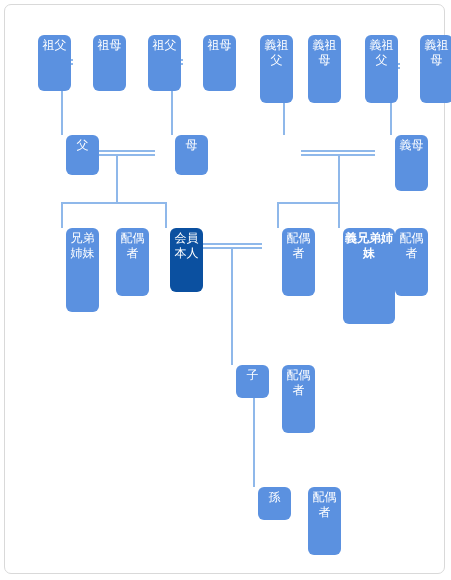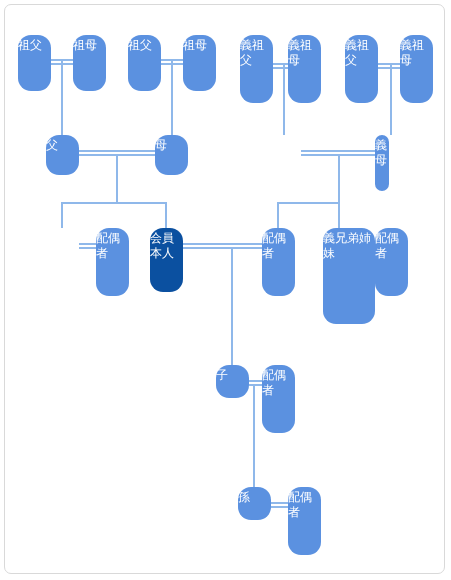--- a/index.html
+++ b/index.html
@@ -14,32 +14,33 @@
     box-sizing:border-box;
     border:1px solid #d9d9d9;
     border-radius:7px;
     background:#ffffff;
   }
   #canvas{position:absolute;left:0;top:0;width:451px;height:580px;}
 
   .node{
     position:absolute;
     box-sizing:border-box;
-    border-radius:13px;
+    border-radius:6px;
     background:#5b91e0;
     color:#ffffff;
     font-size:12px;
     line-height:15px;
-    text-align:left;
+    text-align:center;
     letter-spacing:0px;
     padding-top:3px;
     z-index:5;
     writing-mode:horizontal-tb;
     word-break:break-all;
     white-space:normal;
+    margin-left:20px;
   }
   .node.self{ background:#0b50a0; }
 
   
   .ln{position:absolute;background:#8fb8ea;z-index:2;}
   .vl{width:2px;}
   .hl{height:2px;}
   
   .marriage{position:absolute;z-index:3;}
   .marriage i{position:absolute;left:0;right:0;height:2px;background:#8fb8ea;display:block;}
@@ -125,26 +126,27 @@
   <div class="node" style="left:73px;top:35px;width:33px;height:56px;">祖母</div>
   <div class="node" style="left:128px;top:35px;width:33px;height:56px;">祖父</div>
   <div class="node" style="left:183px;top:35px;width:33px;height:56px;">祖母</div>
   <div class="node" style="left:240px;top:35px;width:33px;height:68px;">義祖父</div>
   <div class="node" style="left:288px;top:35px;width:33px;height:68px;">義祖母</div>
   <div class="node" style="left:345px;top:35px;width:33px;height:68px;">義祖父</div>
   <div class="node" style="left:400px;top:35px;width:33px;height:68px;">義祖母</div>
 
   <div class="node" style="left:46px;top:135px;width:33px;height:40px;">父</div>
   <div class="node" style="left:155px;top:135px;width:33px;height:40px;">母</div>
-  <div class="node" style="left:375px;top:135px;width:14px;height:56px;">義母</div>
+  <div class="node" style="left:375px;top:135px;width:33px;height:56px;">義母</div>
 
+  <div class="node" style="left:46px;top:228px;width:33px;height:84px;">兄弟姉妹</div>
   <div class="node" style="left:96px;top:228px;width:33px;height:68px;">配偶者</div>
   <div class="node self" style="left:150px;top:228px;width:33px;height:64px;">会員本人</div>
   <div class="node" style="left:262px;top:228px;width:33px;height:68px;">配偶者</div>
-  <div class="node" style="left:323px;top:228px;width:52px;height:96px;">義兄弟姉妹</div>
+  <div class="node" style="left:323px;top:228px;width:52px;height:96px;font-weight:bold;">義兄弟姉妹</div>
   <div class="node" style="left:375px;top:228px;width:33px;height:68px;">配偶者</div>
 
   <div class="node" style="left:216px;top:365px;width:33px;height:33px;">子</div>
   <div class="node" style="left:262px;top:365px;width:33px;height:68px;">配偶者</div>
   <div class="node" style="left:238px;top:487px;width:33px;height:33px;">孫</div>
   <div class="node" style="left:288px;top:487px;width:33px;height:68px;">配偶者</div>
 
 </div>
 
 </body></html>

